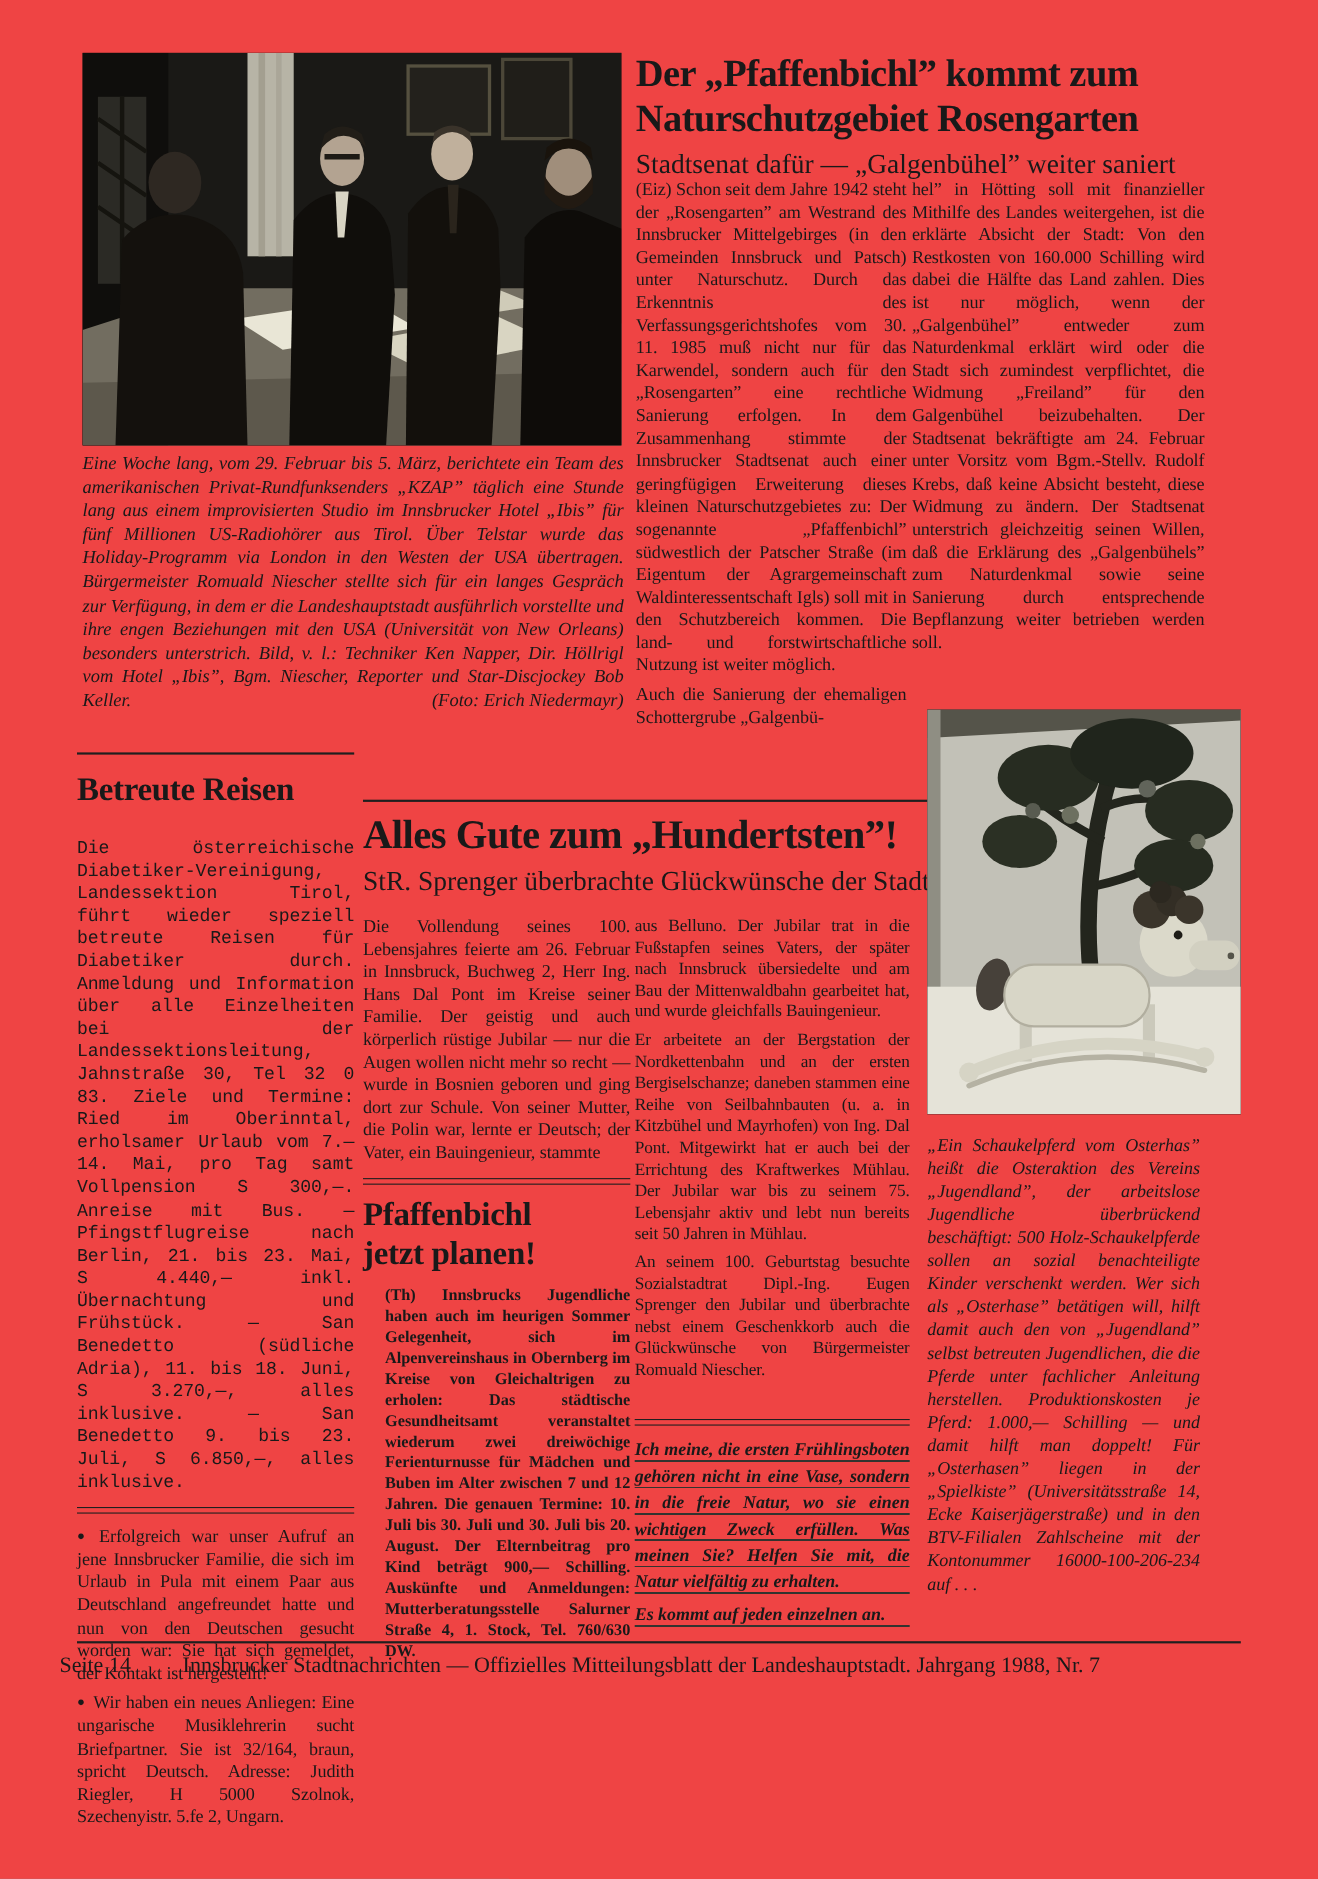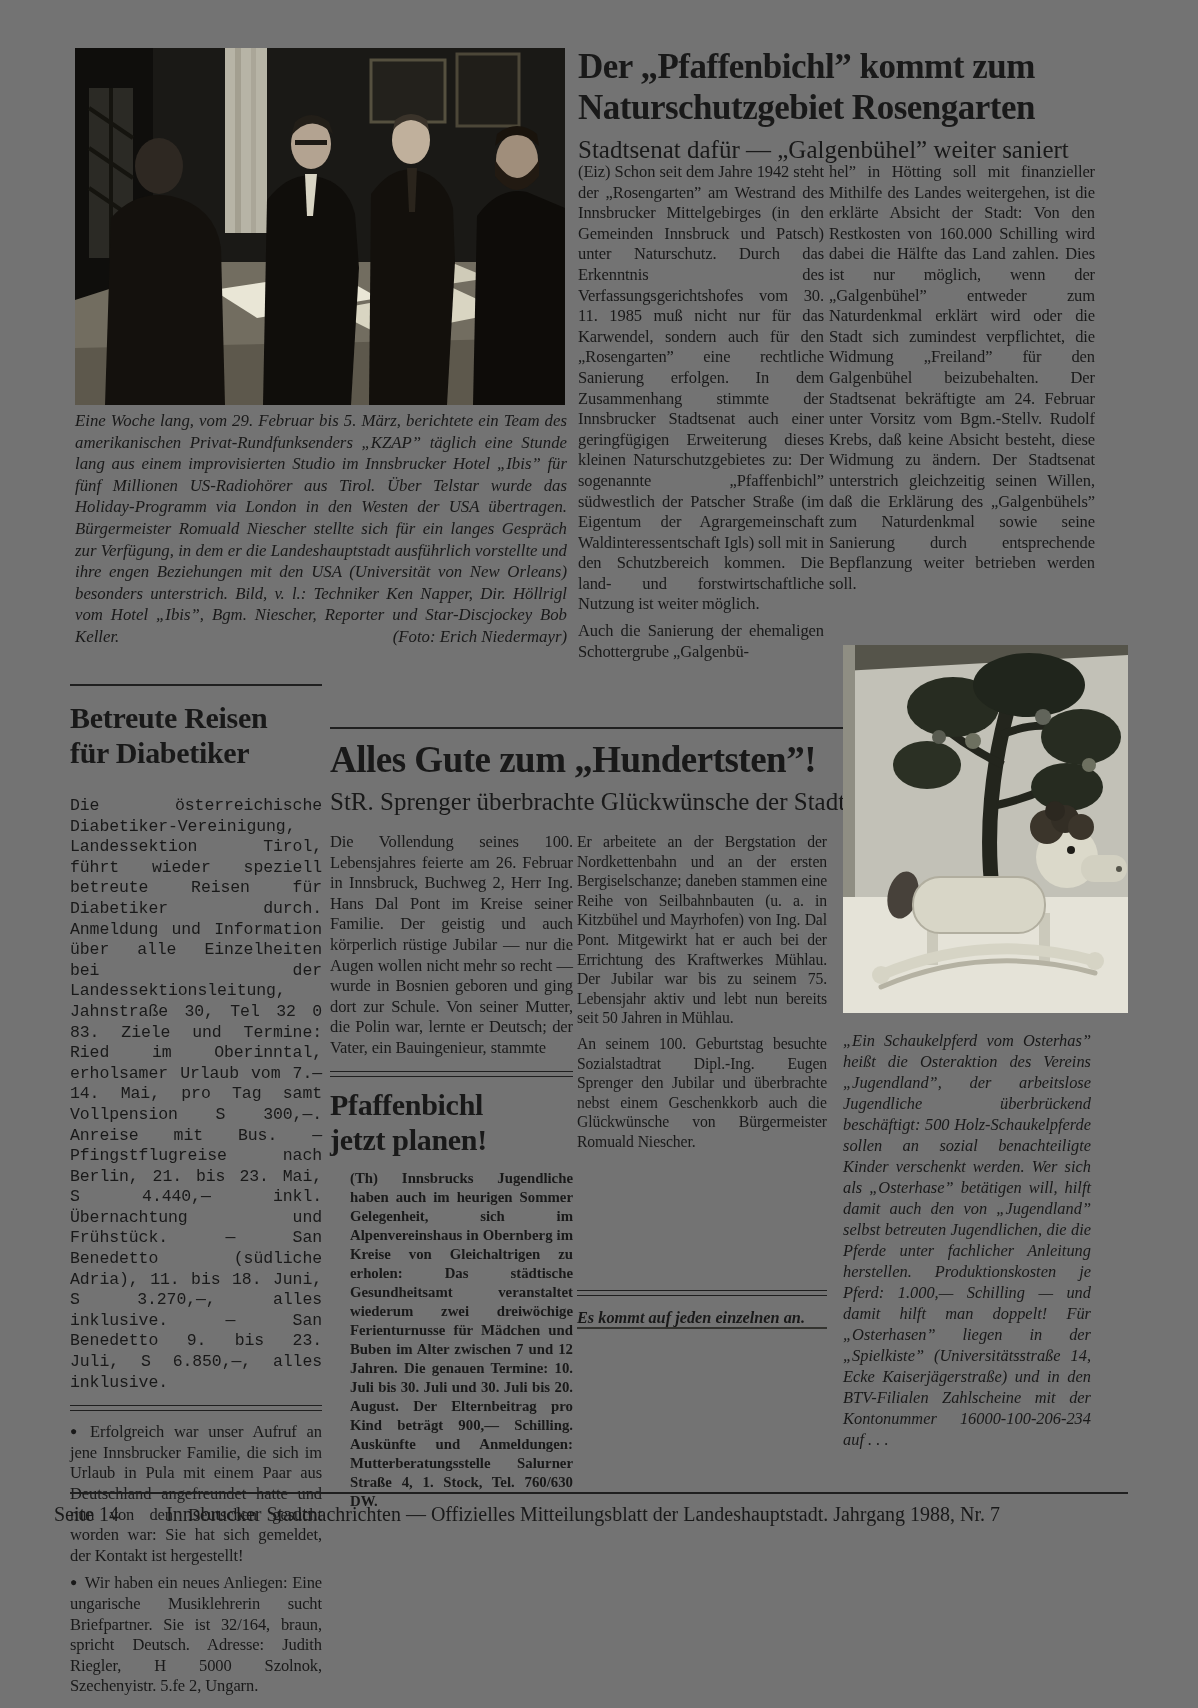--- a/index.html
+++ b/index.html
@@ -1,19 +1,19 @@
 <!DOCTYPE html>
 <html lang="de"><head>
 <meta charset="utf-8">
 <style>
   html,body{margin:0;padding:0;}
   body{background:#888;}
   .page{
     position:relative; width:1198px; height:1708px;
-    background:#737373; margin:0 auto; overflow:hidden;
+    background:#ef4444; margin:0 auto; overflow:hidden;
     font-family:"Liberation Serif","DejaVu Serif",serif;
     color:#191919;
   }
   .abs{position:absolute;}
   
   .photo-frame{background:#151515; overflow:hidden;}
   .photo-frame svg{display:block;}
   
   .h-main{font-weight:bold; font-size:35px; line-height:41px; letter-spacing:-.5px;}
   .h-sub{font-size:25px; line-height:30px; margin-top:7px;}
@@ -119,21 +119,20 @@
       <span>Eine Woche lang, vom 29. Februar bis 5. März, berichtete ein Team des amerikanischen Privat-Rundfunksenders „KZAP” täglich eine Stunde lang aus einem improvisierten Studio im Innsbrucker Hotel „Ibis” für fünf Millionen US-Radiohörer aus Tirol. Über Telstar wurde das Holiday-Programm via London in den Westen der USA übertragen. Bürgermeister Romuald Niescher stellte sich für ein langes Gespräch zur Verfügung, in dem er die Landeshauptstadt ausführlich vorstellte und ihre engen Beziehungen mit den USA (Universität von New Orleans) besonders unterstrich. Bild, v. l.: Techniker Ken Napper, Dir. Höllrigl vom Hotel „Ibis”, Bgm. Niescher, Reporter und Star-Discjockey Bob Keller.</span>
       <span class="credit">(Foto: Erich Niedermayr)</span>
     </p>
   </div>
 
   <div class="abs srule" style="left:70px; top:684px; width:252px;"></div>
 
   <div class="abs flow" style="left:70px; top:700px; width:252px;">
     <h2 class="h-sec">
       <span style="display:block">Betreute Reisen</span>
-      <span style="display:block">für Diabetiker</span>
     </h2>
     <div class="body-txt" style="margin-top:26px;font-family:Liberation Mono, monospace;">
       <p>Die österreichische Diabetiker-Vereinigung, Landessektion Tirol, führt wieder speziell betreute Reisen für Diabetiker durch. Anmeldung und Information über alle Einzelheiten bei der Landessektionsleitung, Jahnstraße 30, Tel 32 0 83. Ziele und Termine: Ried im Oberinntal, erholsamer Urlaub vom 7.—14. Mai, pro Tag samt Vollpension S 300,—. Anreise mit Bus. — Pfingstflugreise nach Berlin, 21. bis 23. Mai, S 4.440,— inkl. Übernachtung und Frühstück. — San Benedetto (südliche Adria), 11. bis 18. Juni, S 3.270,—, alles inklusive. — San Benedetto 9. bis 23. Juli, S 6.850,—, alles inklusive.</p>
     </div>
     <div class="drule"></div>
     <div class="body-txt">
       <p class="note">
         <span class="marker">●</span><span>Erfolgreich war unser Aufruf an jene Innsbrucker Familie, die sich im Urlaub in Pula mit einem Paar aus Deutschland angefreundet hatte und nun von den Deutschen gesucht worden war: Sie hat sich gemeldet, der Kontakt ist hergestellt!</span>
       </p>
       <p class="note">
@@ -157,27 +156,29 @@
     <h2 class="h-sec">
       <span style="display:block">Pfaffenbichl</span>
       <span style="display:block">jetzt planen!</span>
     </h2>
     <div class="boldbody" style="margin-top:12px;margin-left:20px;">
       <p style="margin:0">(Th) Innsbrucks Jugendliche haben auch im heurigen Sommer Gelegenheit, sich im Alpenvereinshaus in Obernberg im Kreise von Gleichaltrigen zu erholen: Das städtische Gesundheitsamt veranstaltet wiederum zwei dreiwöchige Ferienturnusse für Mädchen und Buben im Alter zwischen 7 und 12 Jahren. Die genauen Termine: 10. Juli bis 30. Juli und 30. Juli bis 20. August. Der Elternbeitrag pro Kind beträgt 900,— Schilling. Auskünfte und Anmeldungen: Mutterberatungsstelle Salurner Straße 4, 1. Stock, Tel. 760/630 DW.</p>
     </div>
   </div>
 
   <div class="abs body-txt tight" style="left:577px; top:832px; width:250px; height:448px; overflow:hidden;">
+    <p>aus Belluno. Der Jubilar trat in die Fußstapfen seines Vaters, der später nach Innsbruck übersiedelte und am Bau der Mittenwaldbahn gearbeitet hat, und wurde gleichfalls Bauingenieur.</p>
     <p>Er arbeitete an der Bergstation der Nordkettenbahn und an der ersten Bergiselschanze; daneben stammen eine Reihe von Seilbahnbauten (u. a. in Kitzbühel und Mayrhofen) von Ing. Dal Pont. Mitgewirkt hat er auch bei der Errichtung des Kraftwerkes Mühlau. Der Jubilar war bis zu seinem 75. Lebensjahr aktiv und lebt nun bereits seit 50 Jahren in Mühlau.</p>
     <p>An seinem 100. Geburtstag besuchte Sozialstadtrat Dipl.-Ing. Eugen Sprenger den Jubilar und überbrachte nebst einem Geschenkkorb auch die Glückwünsche von Bürgermeister Romuald Niescher.</p>
   </div>
 
   <div class="abs" style="left:577px; top:1290px; width:250px;">
     <div class="drule"></div>
     <div class="quote" style="margin-top:10px;">
+      <p>Ich meine, die ersten Frühlingsboten gehören nicht in eine Vase, sondern in die freie Natur, wo sie einen wichtigen Zweck erfüllen. Was meinen Sie? Helfen Sie mit, die Natur vielfältig zu erhalten.</p>
       <p class="lastline">Es kommt auf jeden einzelnen an.</p>
     </div>
   </div>
 
   <div class="abs photo-frame" style="left:843px; top:645px; width:285px; height:368px;">
     <svg width="285" height="368" viewBox="0 0 285 368">
       <rect width="285" height="368" fill="#c2c1b7"></rect>
       <polygon points="0,0 285,0 285,10 0,26" fill="#55544a"></polygon>
       <rect x="0" y="0" width="12" height="368" fill="#8f8e83"></rect>
 

